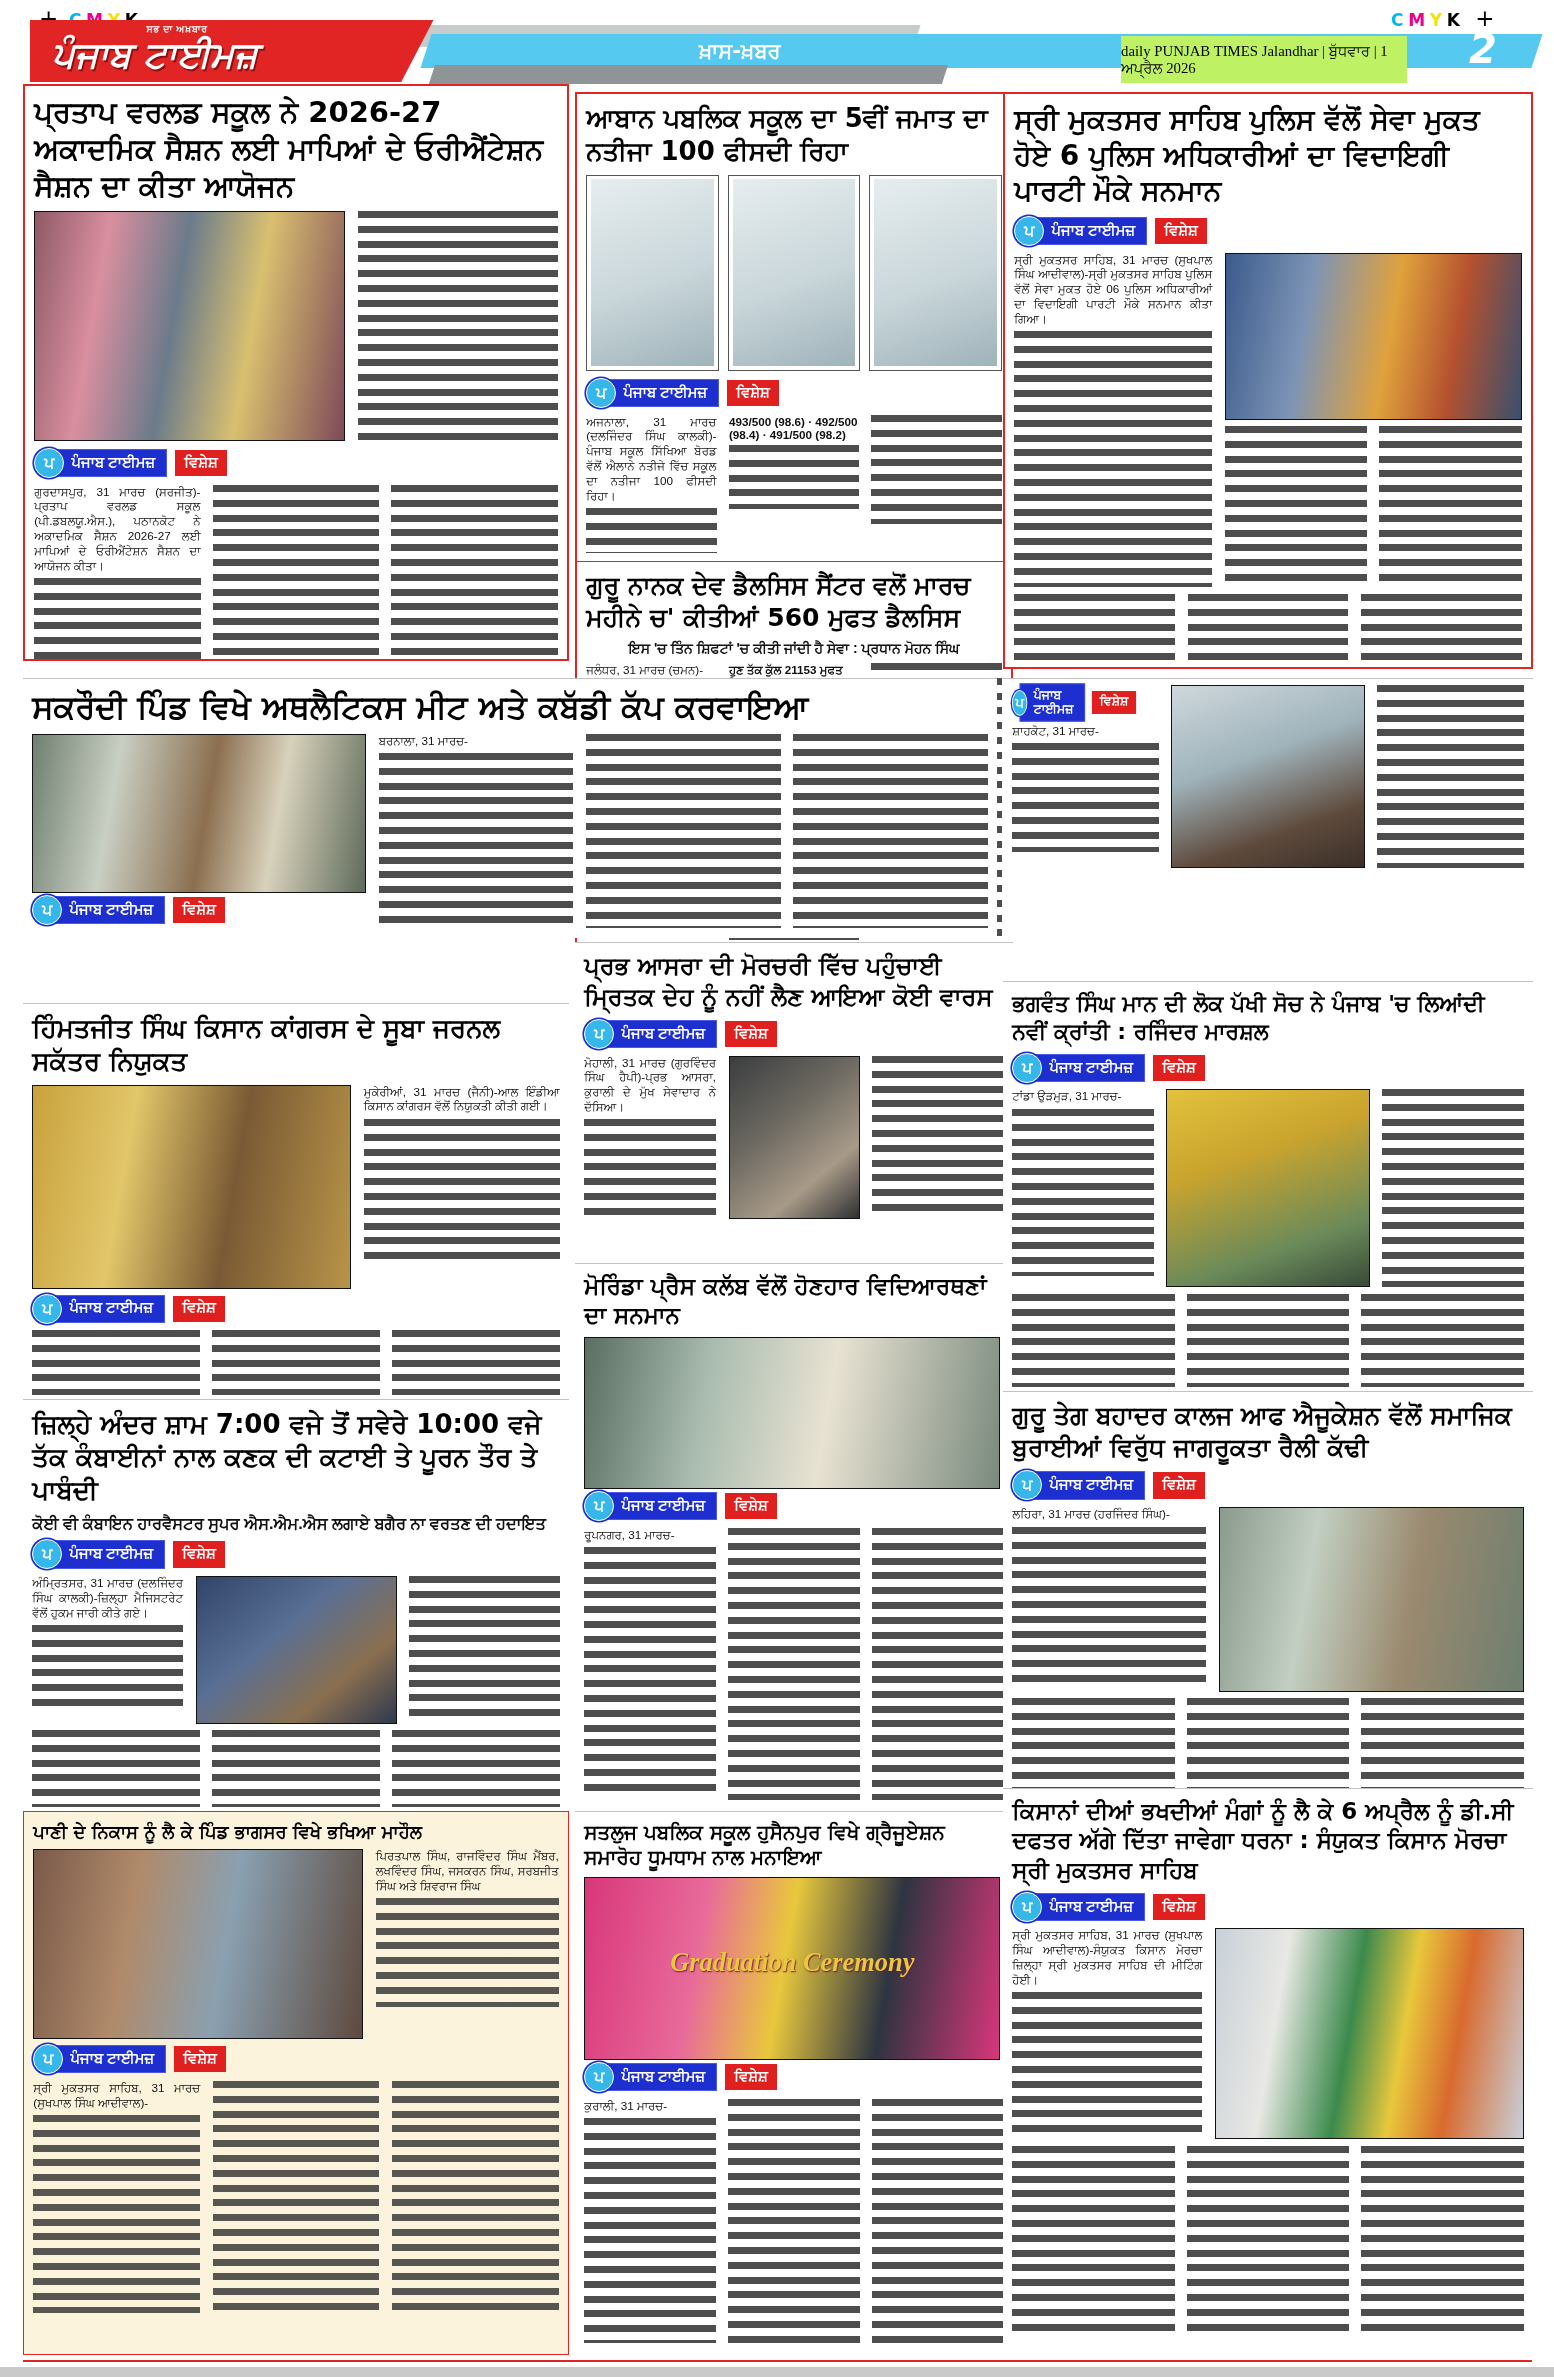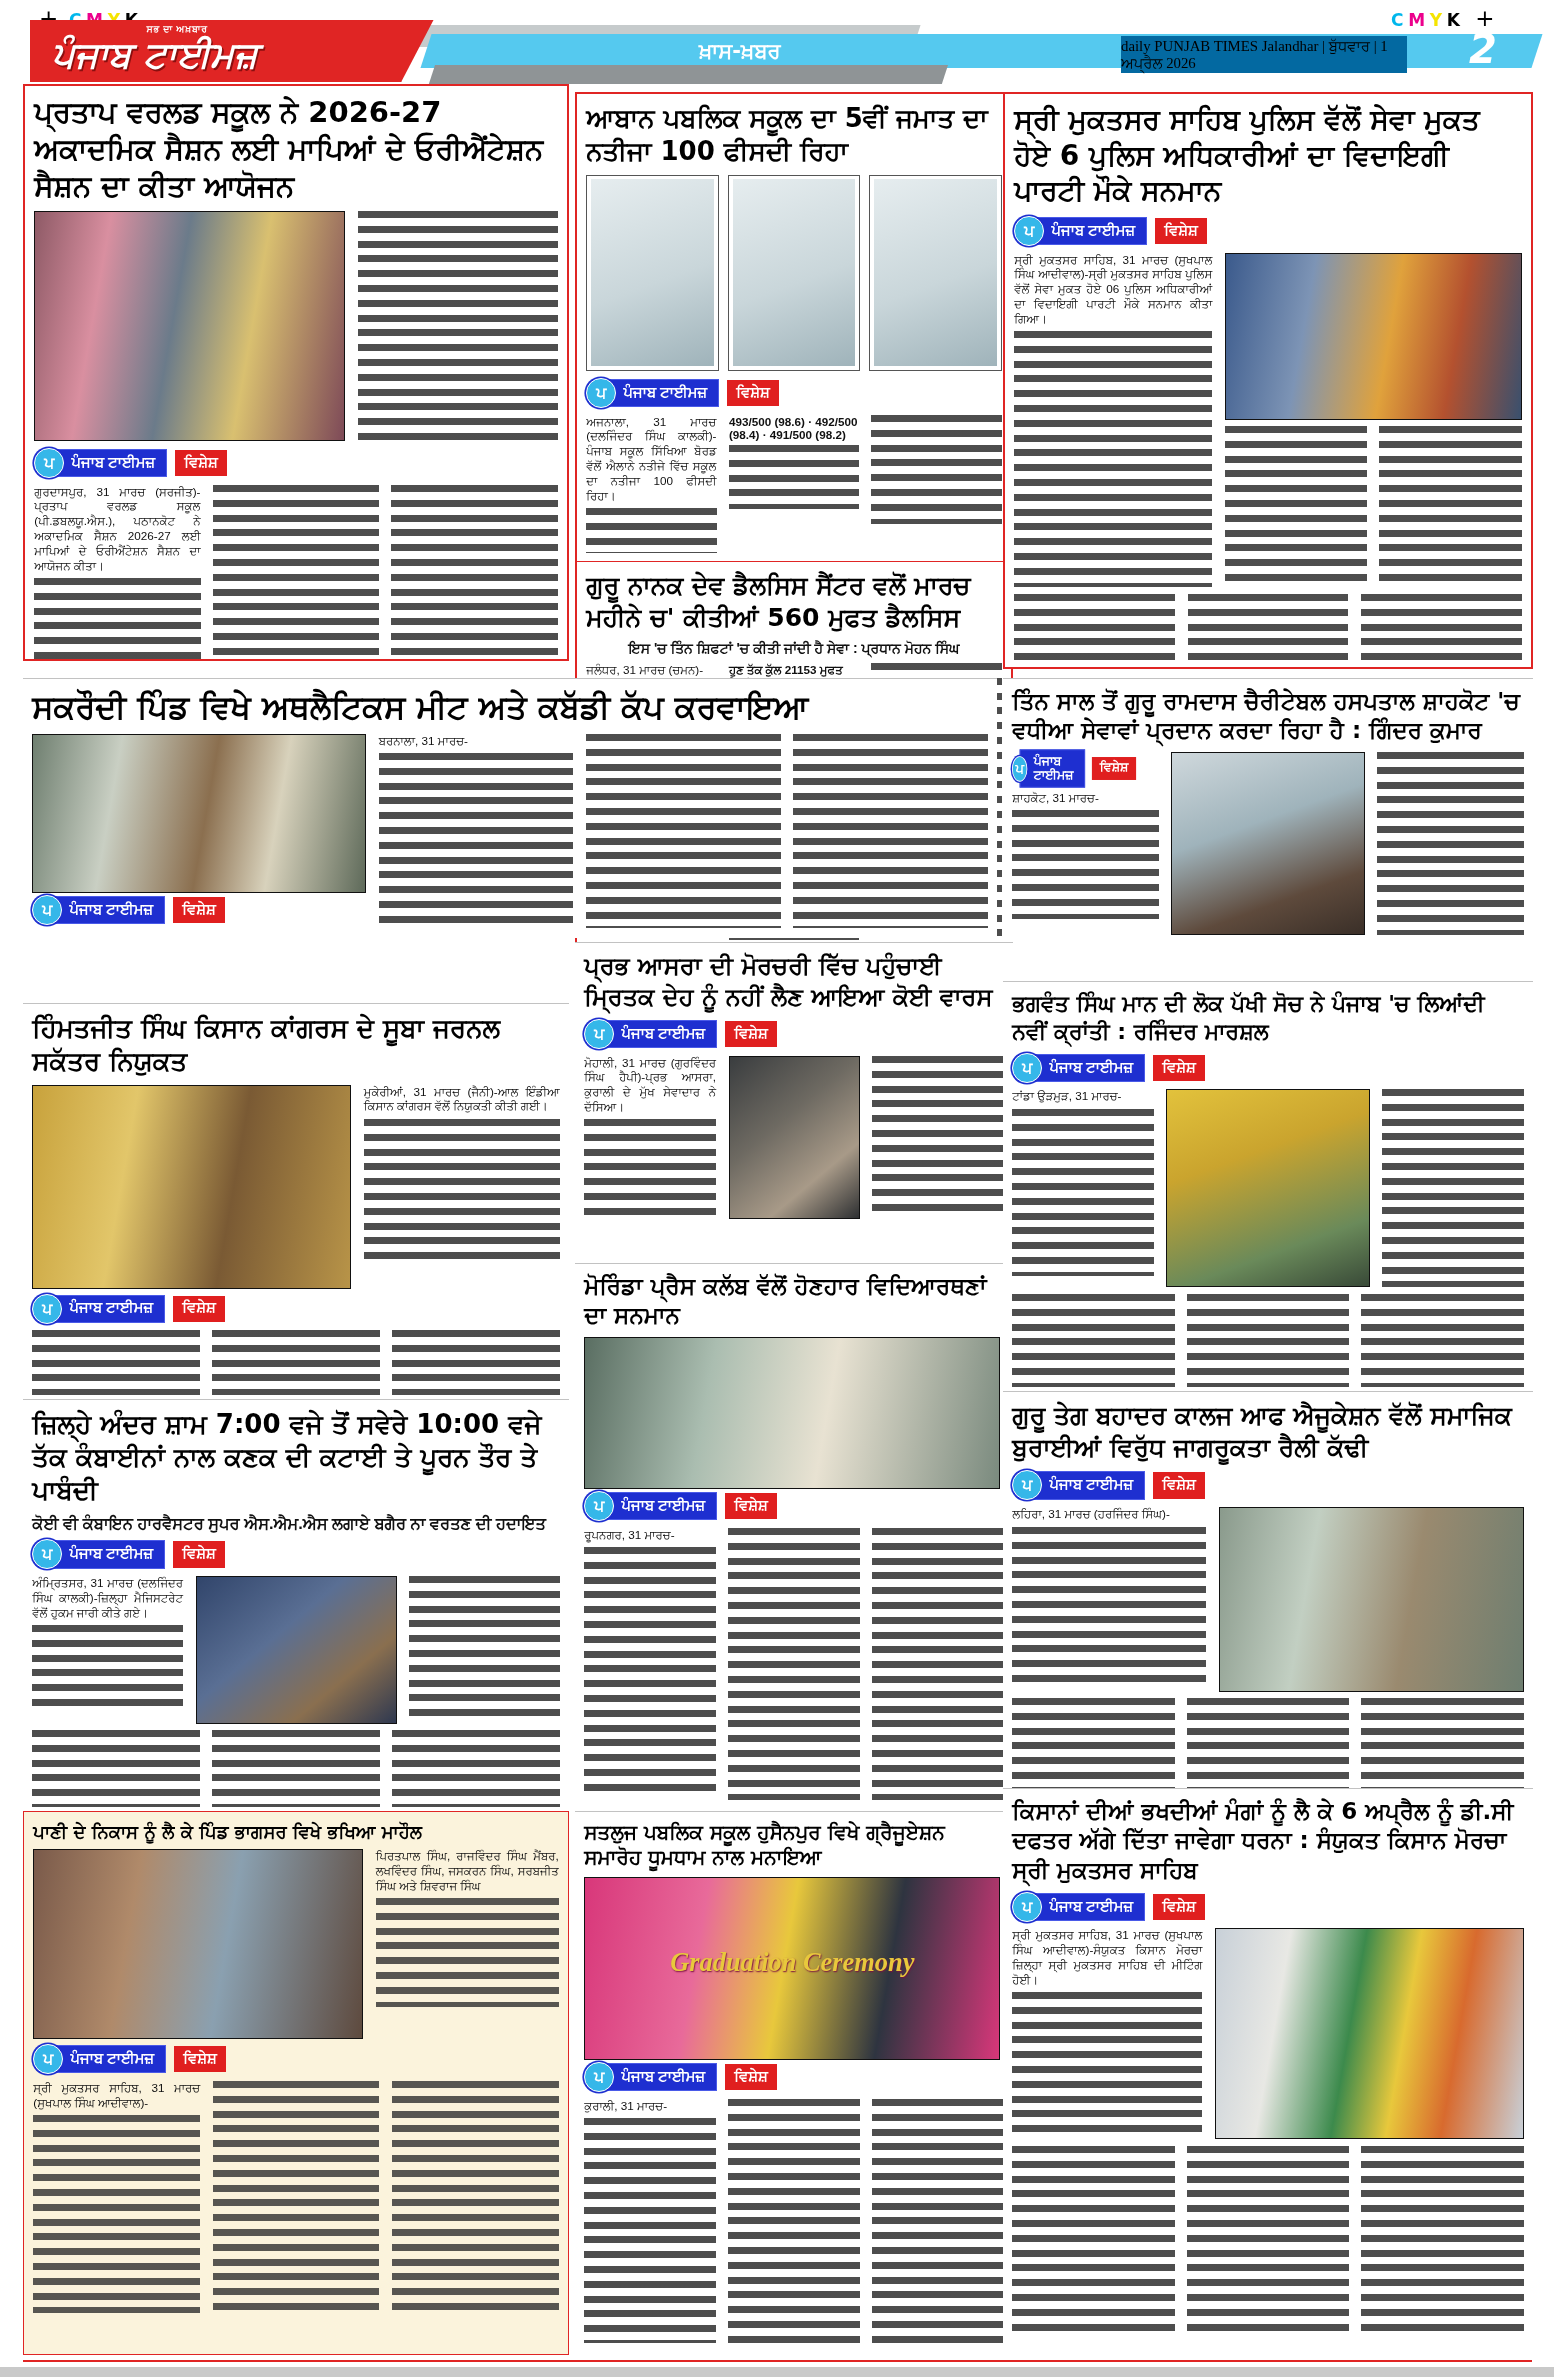--- a/index.html
+++ b/index.html
@@ -12,21 +12,21 @@
   .ribbon{position:absolute;transform:skewX(-18deg);}
   .rib-g1{left:420px;top:25px;width:497px;height:22px;background:#c6cbcc;}
   .rib-cy{left:426px;top:34px;width:1111px;height:34px;background:#55c9ef;}
   .rib-g2{left:432px;top:65px;width:513px;height:18.7px;background:#8f9496;}
   .masthead{position:absolute;left:29.5px;top:20px;width:404px;height:62px;background:#e02524;
             clip-path:polygon(0 0,100% 0,92% 100%,0 100%);box-shadow:2.3px 2.3px 0 #9aa0a2;}
   .mast-tag{position:absolute;left:117px;top:3.9px;color:#fff;font-size:9.3px;font-weight:700;letter-spacing:0.8px;}
   .mast-title{position:absolute;left:22px;top:14px;color:#fff;font:italic 700 36px "DejaVu Sans",sans-serif;
               text-shadow:1.6px 1.6px 0 #8a0f0f;}
   .section-label{position:absolute;left:699px;top:39px;color:#fff;font:700 21px "DejaVu Sans",sans-serif;}
-  .dateline{position:absolute;left:1121px;top:36px;width:286px;height:37px;background:#0369a1;
+  .dateline{position:absolute;left:1121px;top:36px;width:286px;height:47px;background:#bef264;
             display:flex;align-items:center;justify-content:center;font:400 14.8px "Liberation Serif",serif;color:#000;}
   .pagenum{position:absolute;left:1469px;top:26.4px;color:#fff;font:italic 700 40px "DejaVu Sans",sans-serif;}
   
   .art{position:absolute;background:#fff;overflow:hidden;box-sizing:border-box;padding:6.2px 9.3px;}
   .red{border:2.3px solid #e02524;}
   .hair{border-top:0.8px solid #c2c2c2;}
   h2.hl{margin:1.6px 0 6.2px;font-family:"DejaVu Sans",sans-serif;font-weight:700;color:#000;line-height:1.28;}
   .sub{font-weight:700;color:#111;margin:0 0 6.2px;}
   .sub.it{font-weight:600;}
   .gk{background-image:repeating-linear-gradient(to bottom,#2e2e2e 0px,#2e2e2e 7px,transparent 7px,transparent 14.8px);opacity:.85;}
@@ -221,21 +221,20 @@
       <div class="col">
           <div class="gk" style="height:194px"></div>
         </div>
       <div class="col">
           <div class="gk" style="height:194px"></div>
         </div>
     </div>
   </section>
 
   <section class="art hair" style="left:1003px;top:678px;width:530px;height:299px">
-    <h2 class="hl" style="font-size:23px">ਤਿੰਨ ਸਾਲ ਤੋਂ ਗੁਰੂ ਰਾਮਦਾਸ ਚੈਰੀਟੇਬਲ ਹਸਪਤਾਲ ਸ਼ਾਹਕੋਟ 'ਚ ਵਧੀਆ ਸੇਵਾਵਾਂ ਪ੍ਰਦਾਨ ਕਰਦਾ ਰਿਹਾ ਹੈ : ਗਿੰਦਰ ਕੁਮਾਰ</h2>
     <div class="cols">
       <div class="col">
         <div class="badgewrap" style="transform:scale(.85);transform-origin:left center">
             <span class="bd-c">ਪ</span>
             <span class="bd-n">ਪੰਜਾਬ ਟਾਈਮਜ਼</span>
             <span class="bd-t">ਵਿਸ਼ੇਸ਼</span>
           </div>
         <p class="byl">ਸ਼ਾਹਕੋਟ, 31 ਮਾਰਚ-</p>
         <div class="gk" style="height:109px"></div>
       </div>

